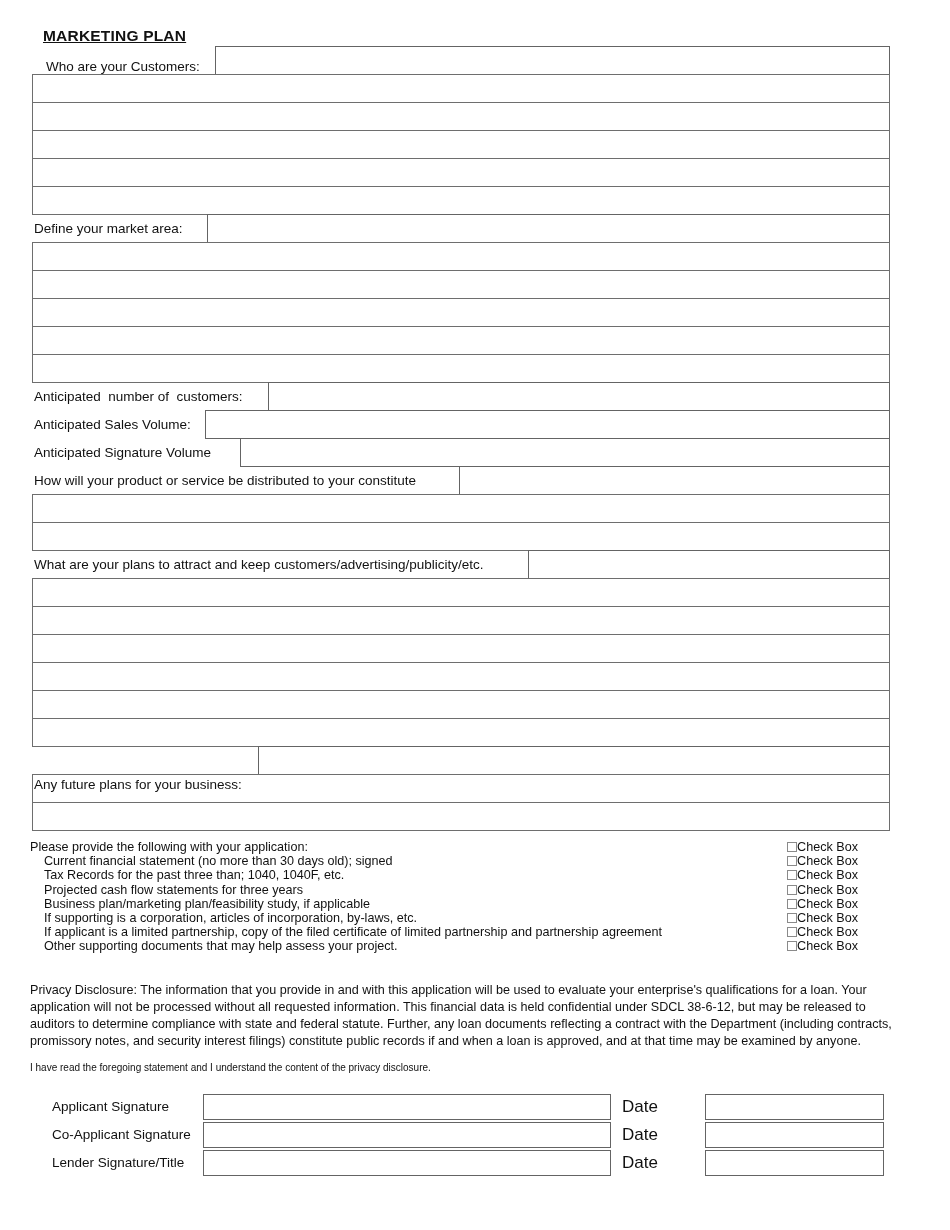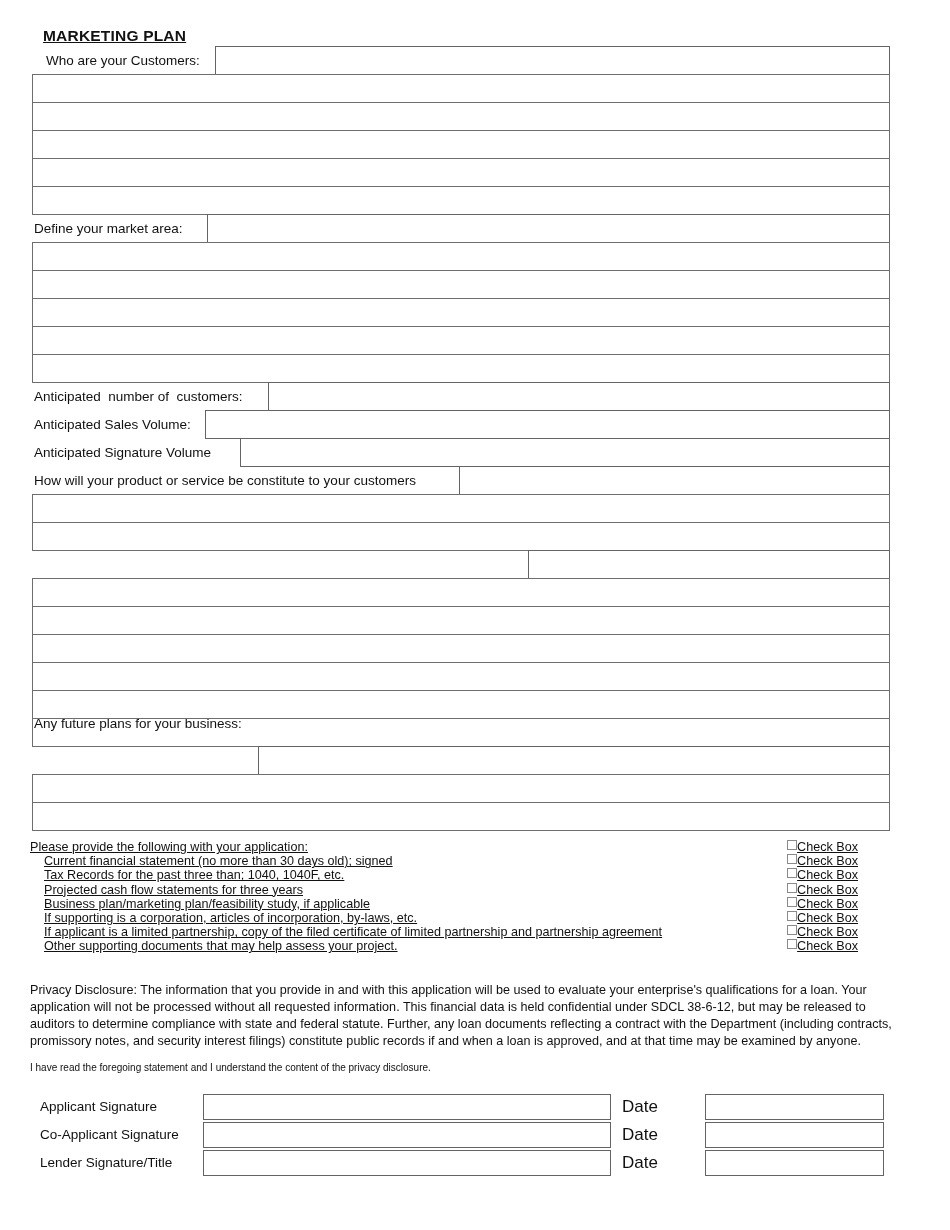--- a/index.html
+++ b/index.html
@@ -10,42 +10,42 @@
   }
   .title {
     position:absolute; left:43px; top:27px;
     font-size:15.5px; font-weight:bold; text-decoration:underline; letter-spacing:.2px;
   }
   .lbl { position:absolute; font-size:13.5px; line-height:29px; color:#111; white-space:pre; }
   .box { position:absolute; height:29px; border:1px solid #646464; background:#fff; }
   .bline { position:absolute; left:32px; width:858px; height:29px; border:1px solid #6e6e6e; }
 
   .checklist { position:absolute; left:30px; top:840px; width:828px; }
-  .chk-row { display:flex; justify-content:space-between; align-items:center; height:14.2px; font-size:12.6px;text-decoration:underline; }
+  .chk-row { display:flex; justify-content:space-between; align-items:center; height:14.2px; font-size:12.6px; }
   .chk-text { white-space:nowrap; }
   .chk-text.indent { padding-left:14px; }
-  .chk-group { display:flex; align-items:flex-start; gap:0; }
+  .chk-group { display:flex; align-items:center; gap:0; }
   .chk-box { width:10px; height:10px; border:1px solid #8a8a8a; background:#fff; flex:none; }
 
   .privacy { position:absolute; left:30px; top:962px; width:862px; font-size:12.6px; line-height:16.9px;margin-top:20px; }
   .ack { position:absolute; left:30px; top:1062px; font-size:10px; }
 
-  .sig-label { position:absolute; left:40px; font-size:13.5px; line-height:26px; }
+  .sig-label { position:absolute; left:52px; font-size:13.5px; line-height:26px; }
   .sig-box { position:absolute; left:203px; width:408px; height:26px; border:1px solid #646464; background:#fff; }
   .date-label { position:absolute; left:622px; font-size:17px; line-height:26px; }
   .date-box { position:absolute; left:705px; width:179px; height:26px; border:1px solid #646464; background:#fff; }
 </style>
 </head>
 <body>
 
 <div class="page">
 
   <div class="title">MARKETING PLAN</div>
 
-  <span class="lbl" style="left:46px; top:46px">Who are your Customers:</span>
+  <span class="lbl" style="left:46px; top:52px">Who are your Customers:</span>
   <div class="box" style="left:215px; top:46px; width:675px"></div>
   <div class="bline" style="top:74px"></div>
   <div class="bline" style="top:102px"></div>
   <div class="bline" style="top:130px"></div>
   <div class="bline" style="top:158px"></div>
   <div class="bline" style="top:186px"></div>
 
   <span class="lbl" style="left:34px; top:214px">Define your market area:</span>
   <div class="box" style="left:207px; top:214px; width:683px"></div>
   <div class="bline" style="top:242px"></div>
@@ -56,34 +56,35 @@
 
   <span class="lbl" style="left:34px; top:382px">Anticipated  number of  customers:</span>
   <div class="box" style="left:268px; top:382px; width:622px"></div>
 
   <span class="lbl" style="left:34px; top:410px">Anticipated Sales Volume:</span>
   <div class="box" style="left:205px; top:410px; width:685px"></div>
 
   <span class="lbl" style="left:34px; top:438px">Anticipated Signature Volume</span>
   <div class="box" style="left:240px; top:438px; width:650px"></div>
 
-  <span class="lbl" style="left:34px; top:466px">How will your product or service be constitute to your customers</span>
+  <span class="lbl" style="left:34px; top:466px">How will your product or service be distributed to your constitute</span>
   <div class="box" style="left:459px; top:466px; width:431px"></div>
   <div class="bline" style="top:494px"></div>
   <div class="bline" style="top:522px"></div>
 
+  <span class="lbl" style="left:34px; top:550px">What are your plans to attract and keep customers/advertising/publicity/etc.</span>
   <div class="box" style="left:528px; top:550px; width:362px"></div>
   <div class="bline" style="top:578px"></div>
   <div class="bline" style="top:606px"></div>
   <div class="bline" style="top:634px"></div>
   <div class="bline" style="top:662px"></div>
   <div class="bline" style="top:690px"></div>
   <div class="bline" style="top:718px"></div>
 
-  <span class="lbl" style="left:34px; top:709px">Any future plans for your business:</span>
+  <span class="lbl" style="left:34px; top:770px">Any future plans for your business:</span>
   <div class="box" style="left:258px; top:746px; width:632px"></div>
   <div class="bline" style="top:774px"></div>
   <div class="bline" style="top:802px"></div>
 
   <div class="checklist">
     <div class="chk-row">
       <span class="chk-text">Please provide the following with your application:</span>
       <span class="chk-group">
         <span class="chk-box"></span>
         <span class="chk-label">Check Box</span>

